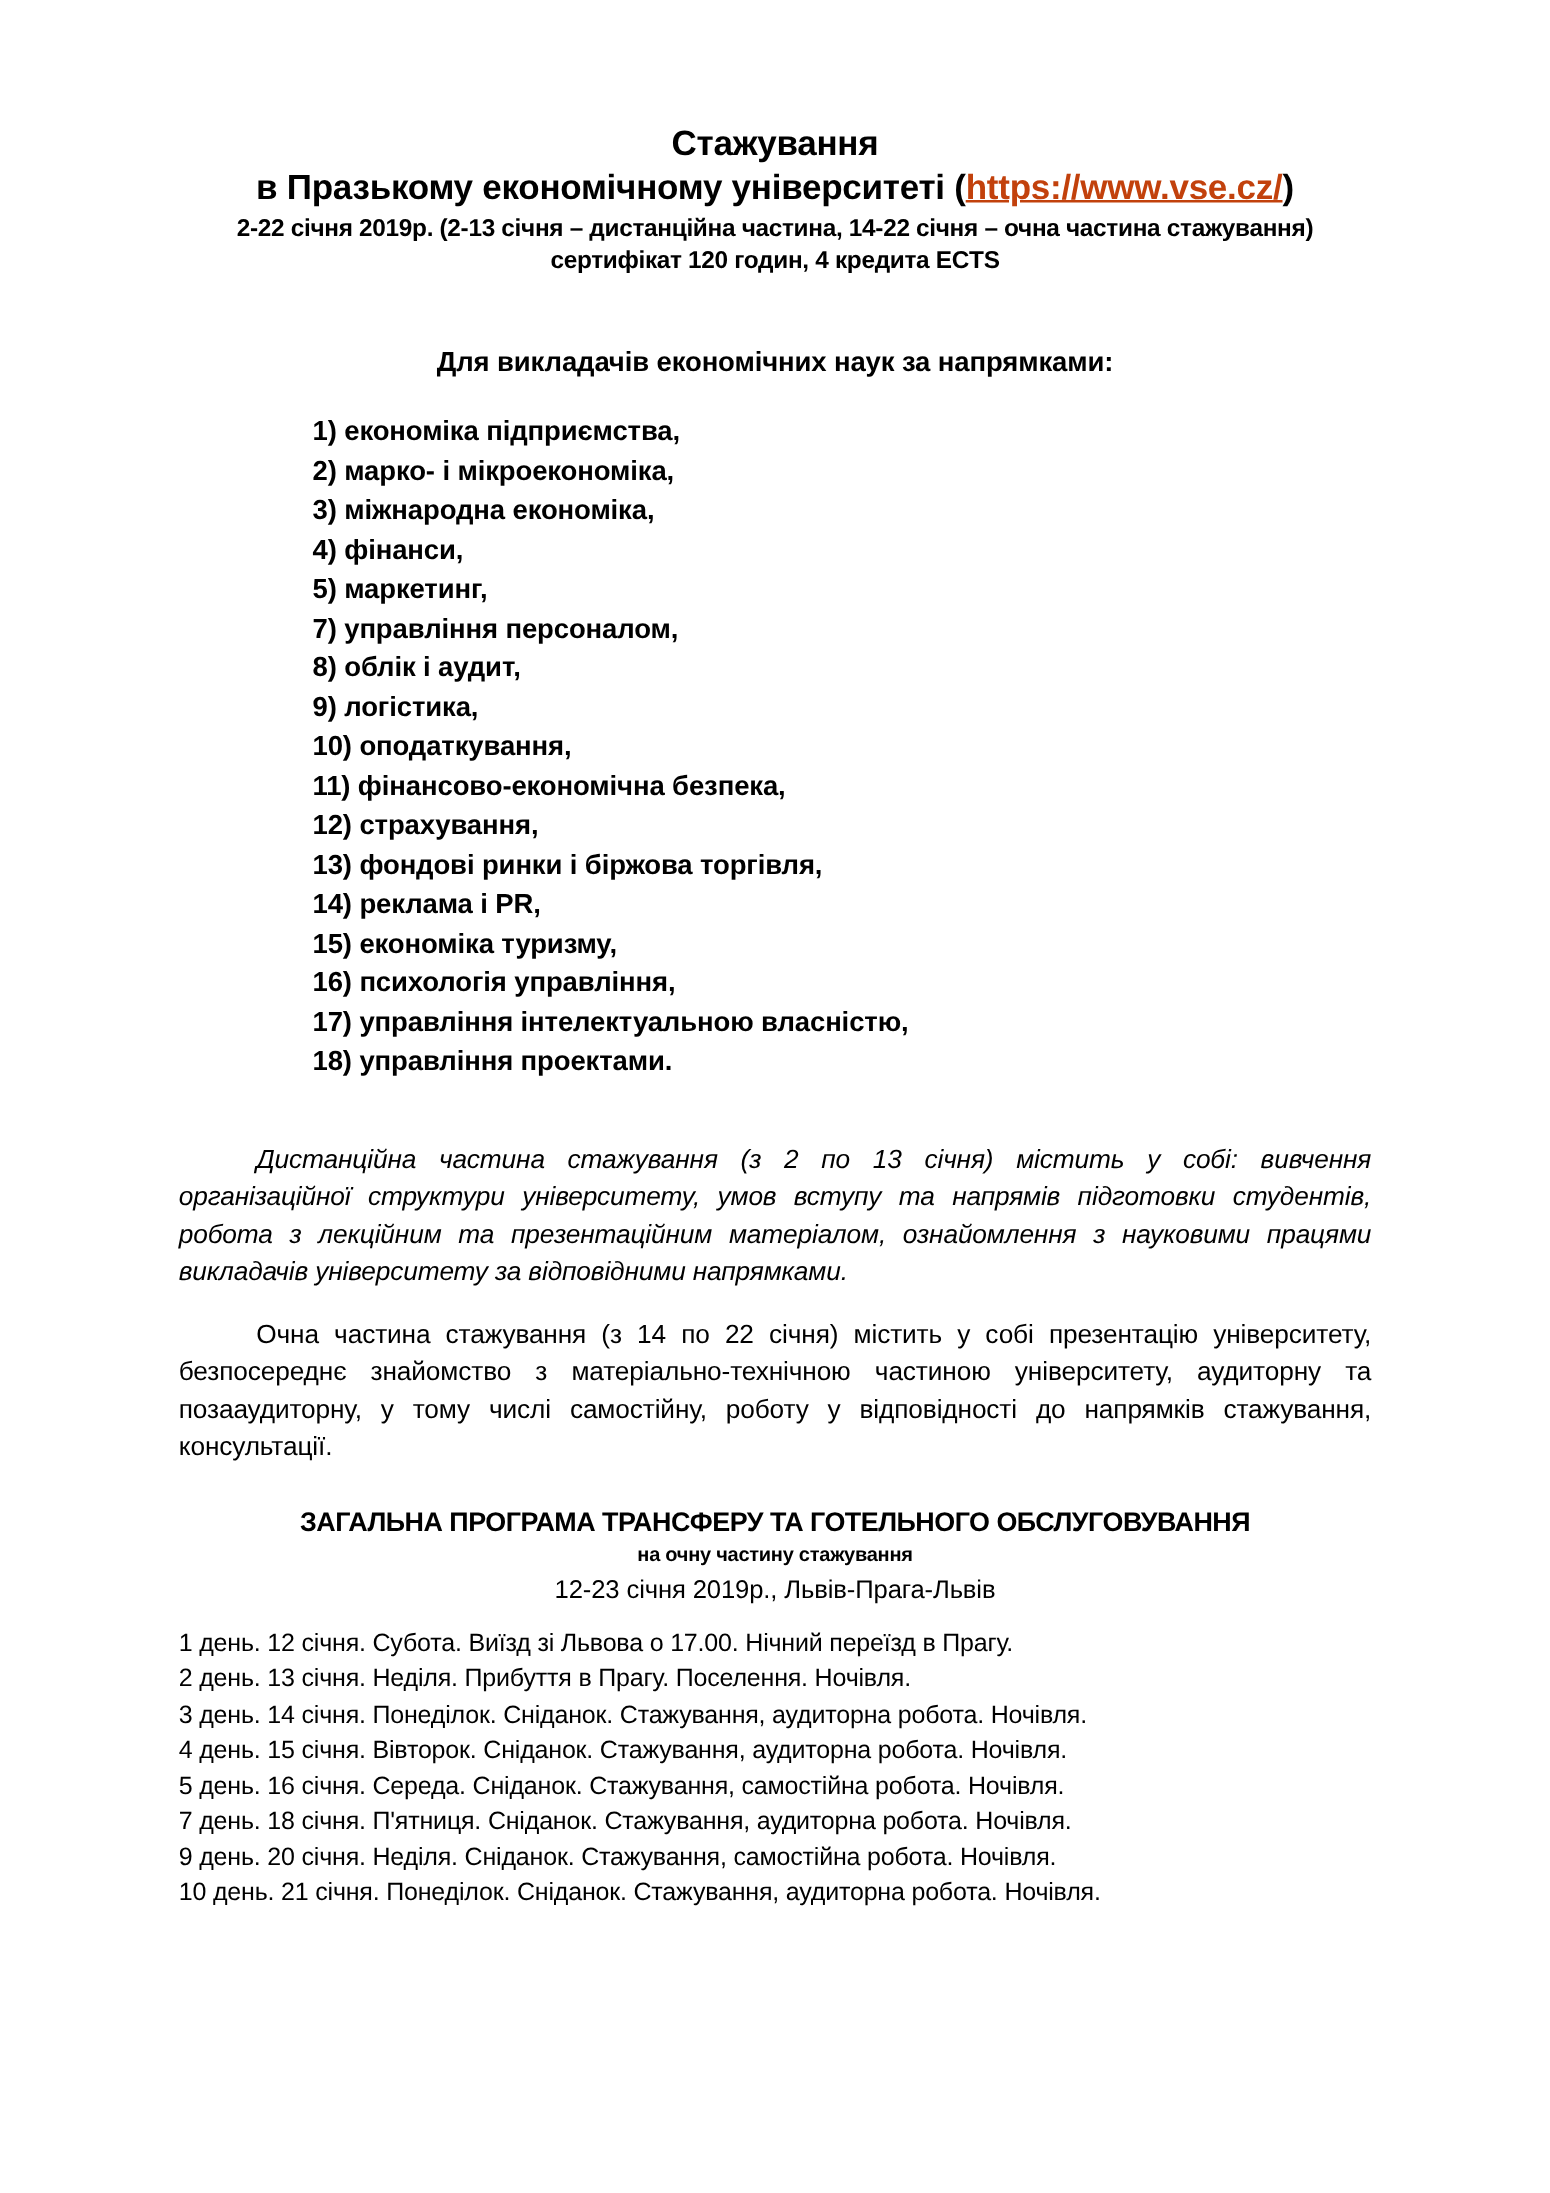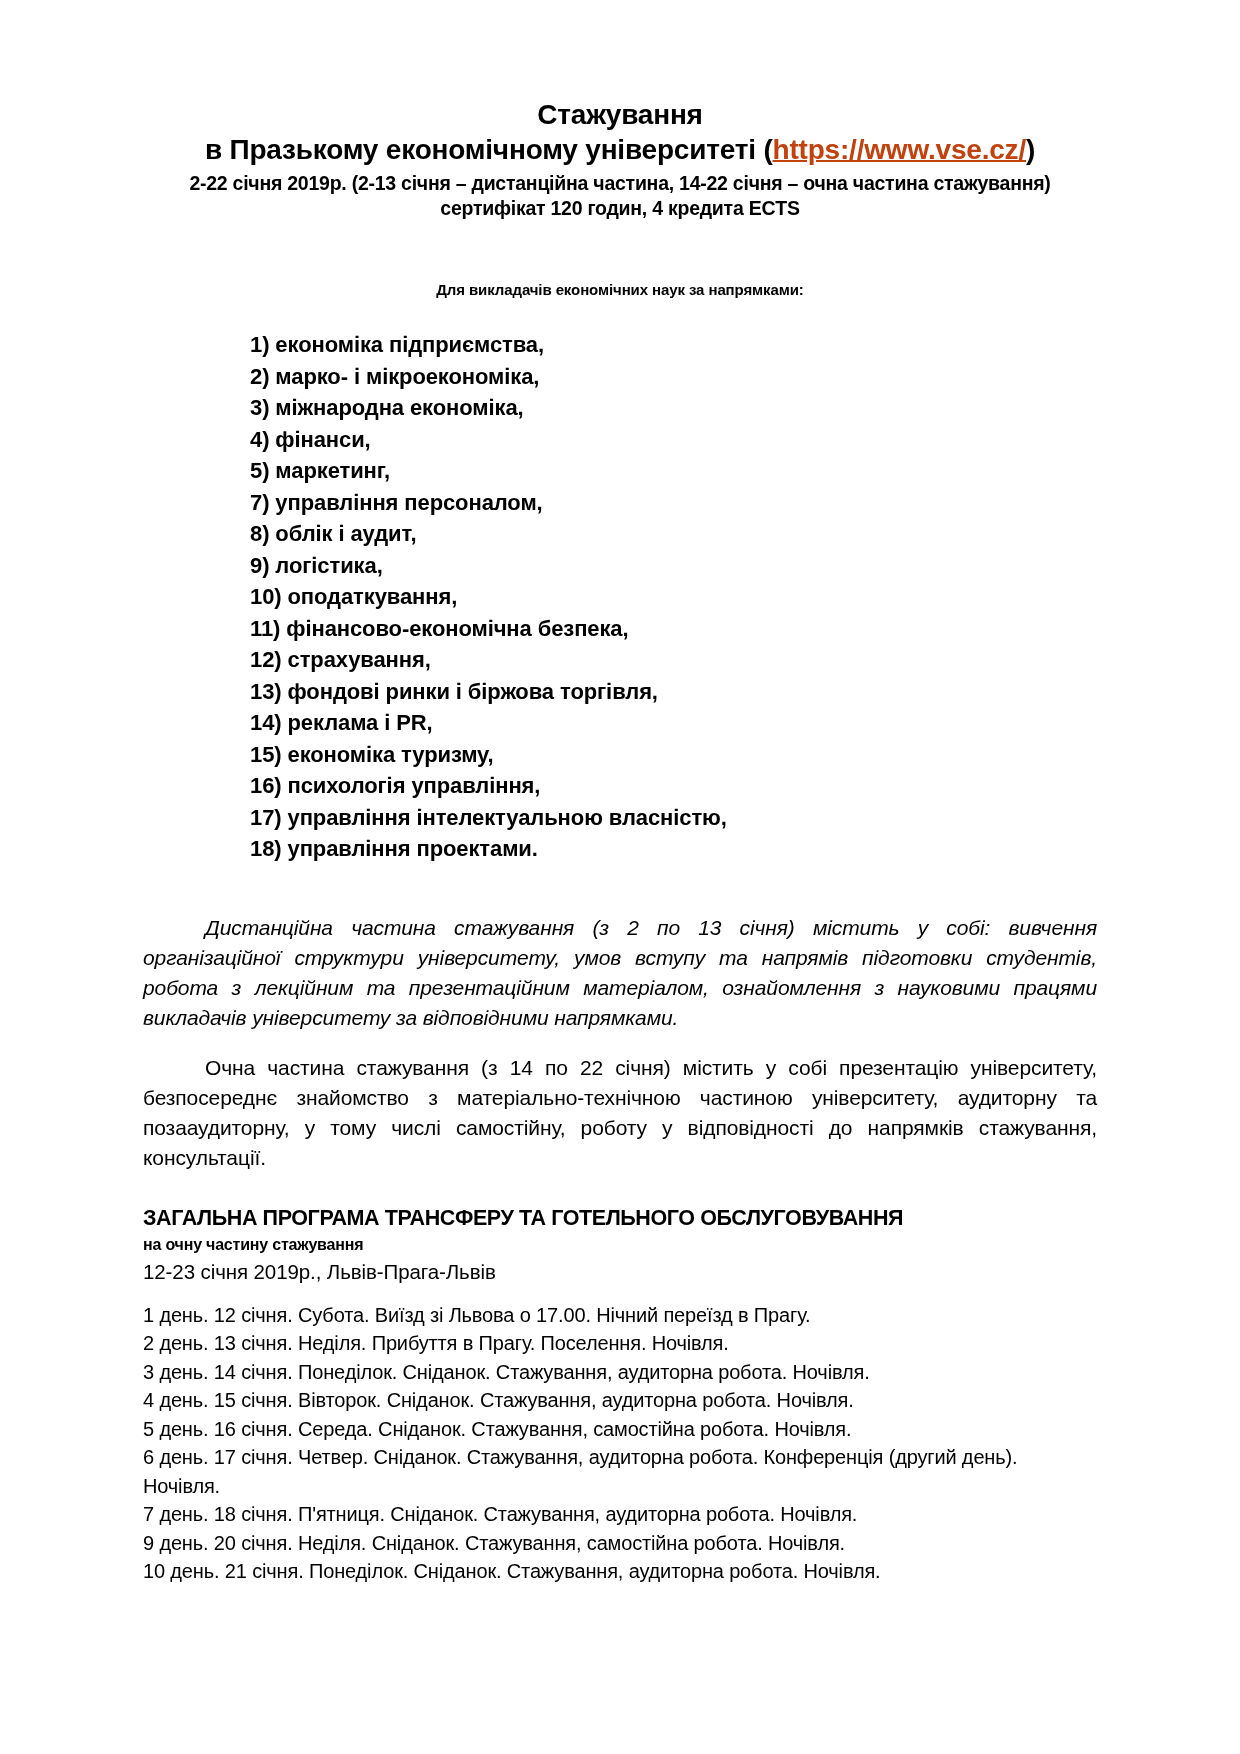--- a/index.html
+++ b/index.html
@@ -58,21 +58,21 @@
   .title-cert {
     font-size: 19.5px;
     line-height: 25px;
     letter-spacing: -0.25px;
   }
 
   
   .directions-heading {
     text-align: center;
     font-weight: bold;
-    font-size: 15px;
+    font-size: 22px;
     line-height: 28px;
     margin-top: 55px;
     letter-spacing: -0.1px;
   }
 
   
   .directions-list {
     list-style: none;
     margin-top: 25px;
     padding-left: 107px;
@@ -92,21 +92,21 @@
     font-size: 21px;
     line-height: 30px;
     text-indent: 62px;
     letter-spacing: -0.1px;
   }
 
   .body-par.first { margin-top: 48px; font-style: italic; }
   .body-par.second { margin-top: 20px; }
 
   
-  .program-block { margin-top: 32px; }
+  .program-block { margin-top: 32px; text-align: center; }
 
   .program-title {
     font-weight: bold;
     font-size: 21.5px;
     line-height: 27px;
     letter-spacing: -0.4px;
   }
 
   .program-subtitle {
     font-weight: bold;
@@ -183,19 +183,18 @@
     <div class="program-subtitle">на очну частину стажування</div>
     <div class="program-dates">12-23 січня 2019р., Львів-Прага-Львів</div>
   </div>
 
   <ul class="itinerary" id="itinerary-list">
       <li>1 день. 12 січня. Субота. Виїзд зі Львова о 17.00. Нічний переїзд в Прагу.</li>
       <li>2 день. 13 січня. Неділя. Прибуття в Прагу. Поселення. Ночівля.</li>
       <li>3 день. 14 січня. Понеділок. Сніданок. Стажування, аудиторна робота. Ночівля.</li>
       <li>4 день. 15 січня. Вівторок. Сніданок. Стажування, аудиторна робота. Ночівля.</li>
       <li>5 день. 16 січня. Середа. Сніданок. Стажування, самостійна робота. Ночівля.</li>
-      <li>6 день. 17 січня. Четвер. Сніданок. Стажування, аудиторна робота. Конференція (другий день). Ночівля.</li>
       <li>7 день. 18 січня. П'ятниця. Сніданок. Стажування, аудиторна робота. Ночівля.</li>
       <li>9 день. 20 січня. Неділя. Сніданок. Стажування, самостійна робота. Ночівля.</li>
       <li>10 день. 21 січня. Понеділок. Сніданок. Стажування, аудиторна робота. Ночівля.</li>
     </ul>
 
 </div>
 
 </body></html>

